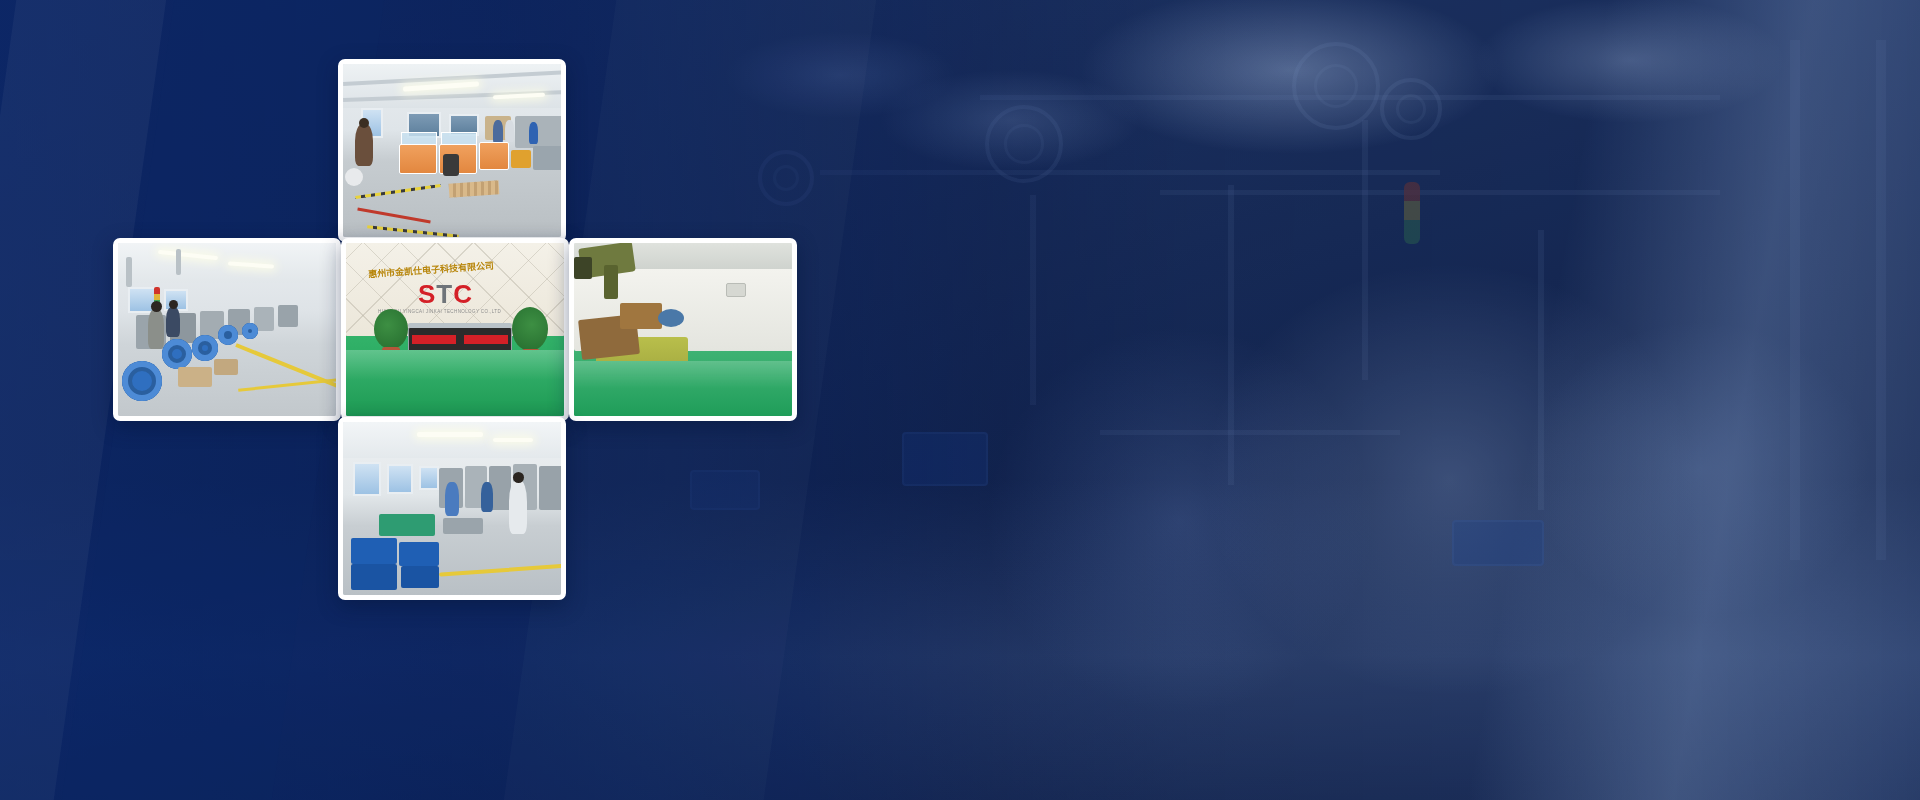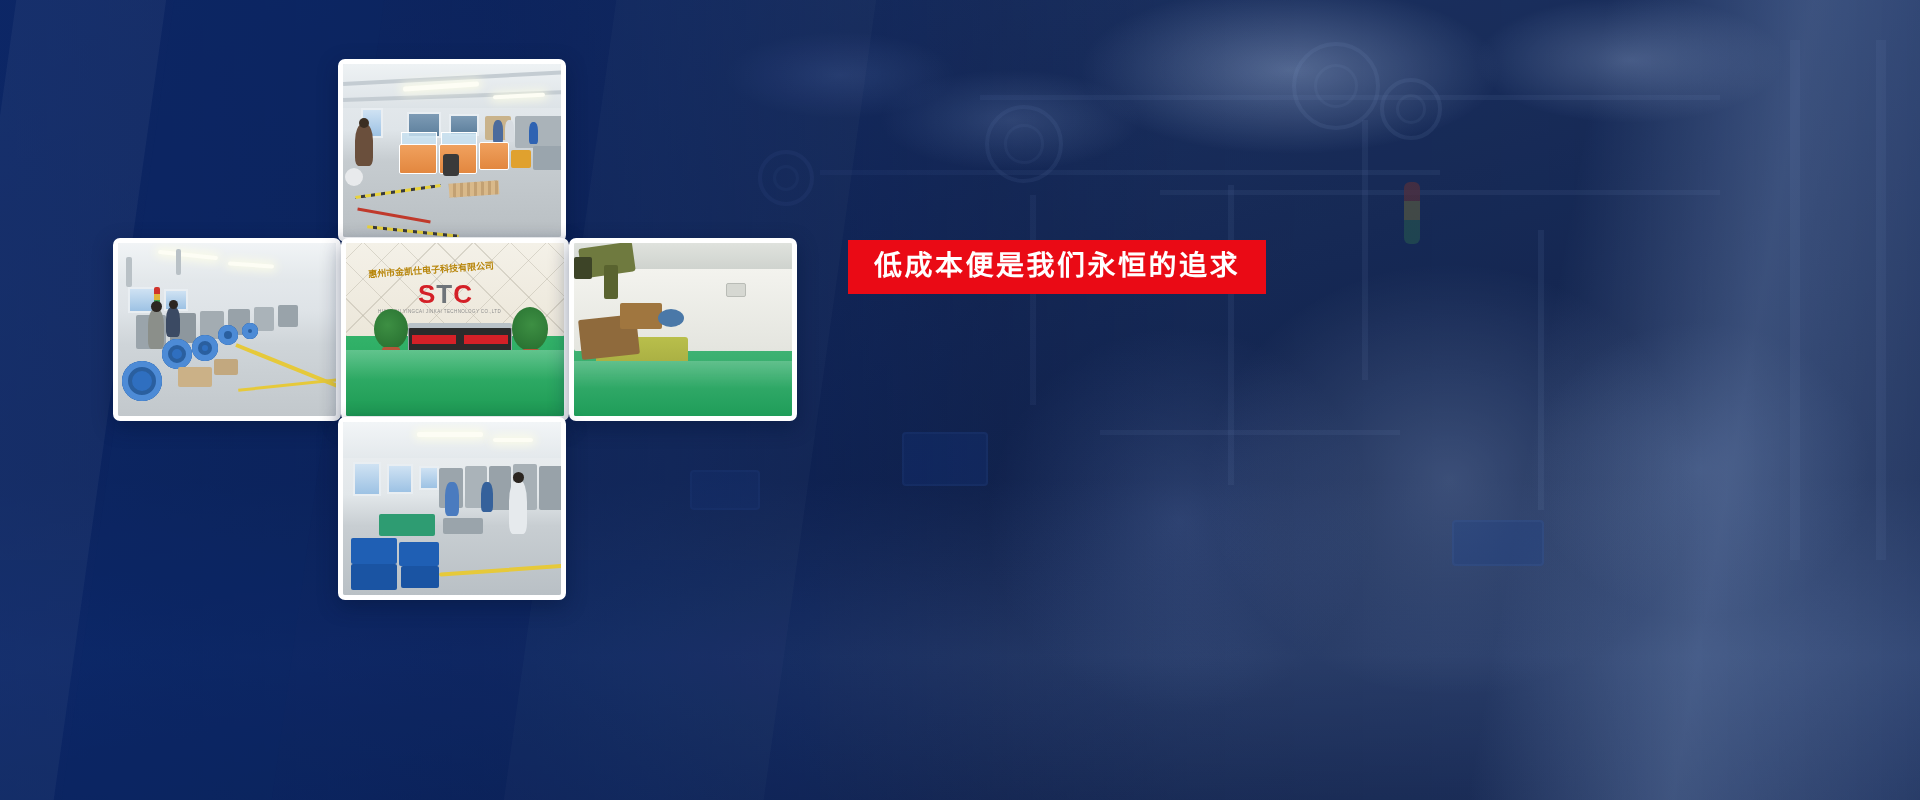--- a/index.html
+++ b/index.html
@@ -375,19 +375,16 @@
 
         <div class="mach" style="left:96px;top:146px;width:132px;height:4px;background:#e6c93a;transform:rotate(-4deg);"></div>
       </div>
     </div>
   </div>
 
   <div id="textblock">
 
 
 
-    <div class="redbar">
-      <span>低成本便是我们永恒的追求</span>
-    </div>
 
   </div>
 
 </div>
 
 </body></html>

